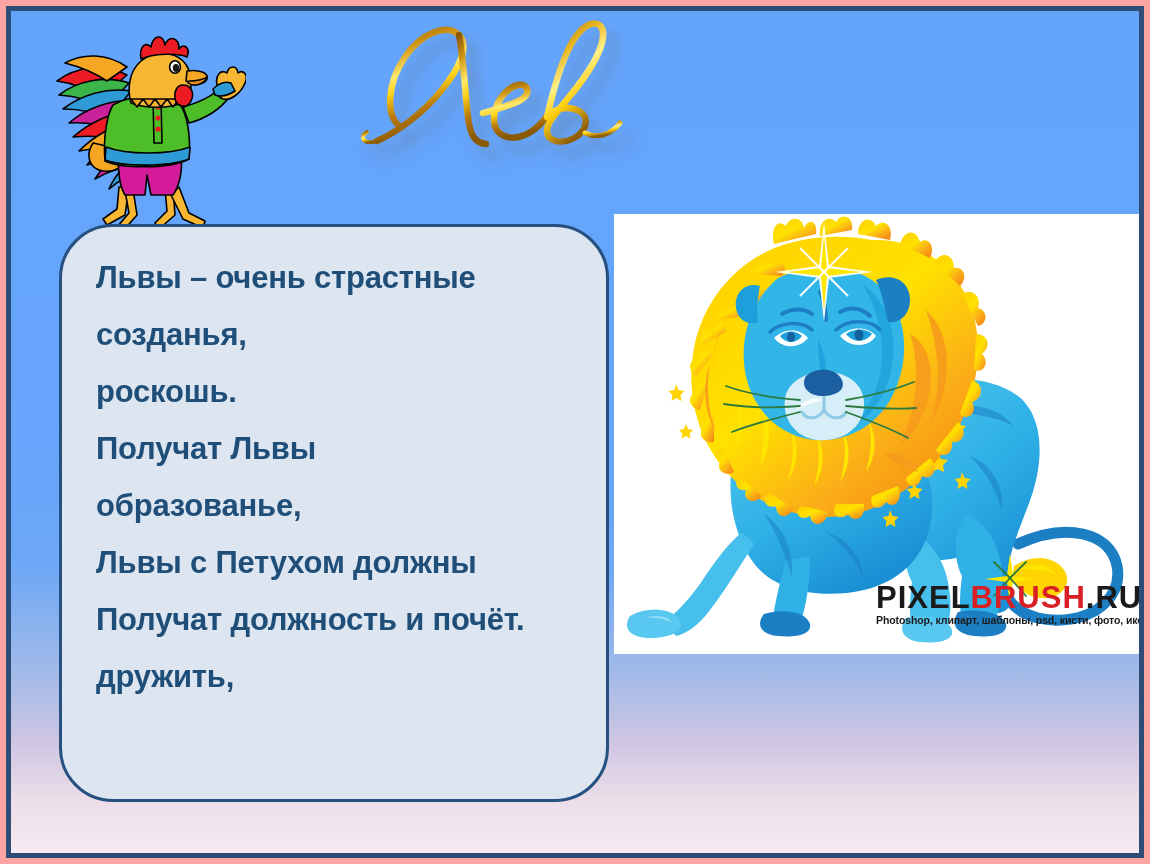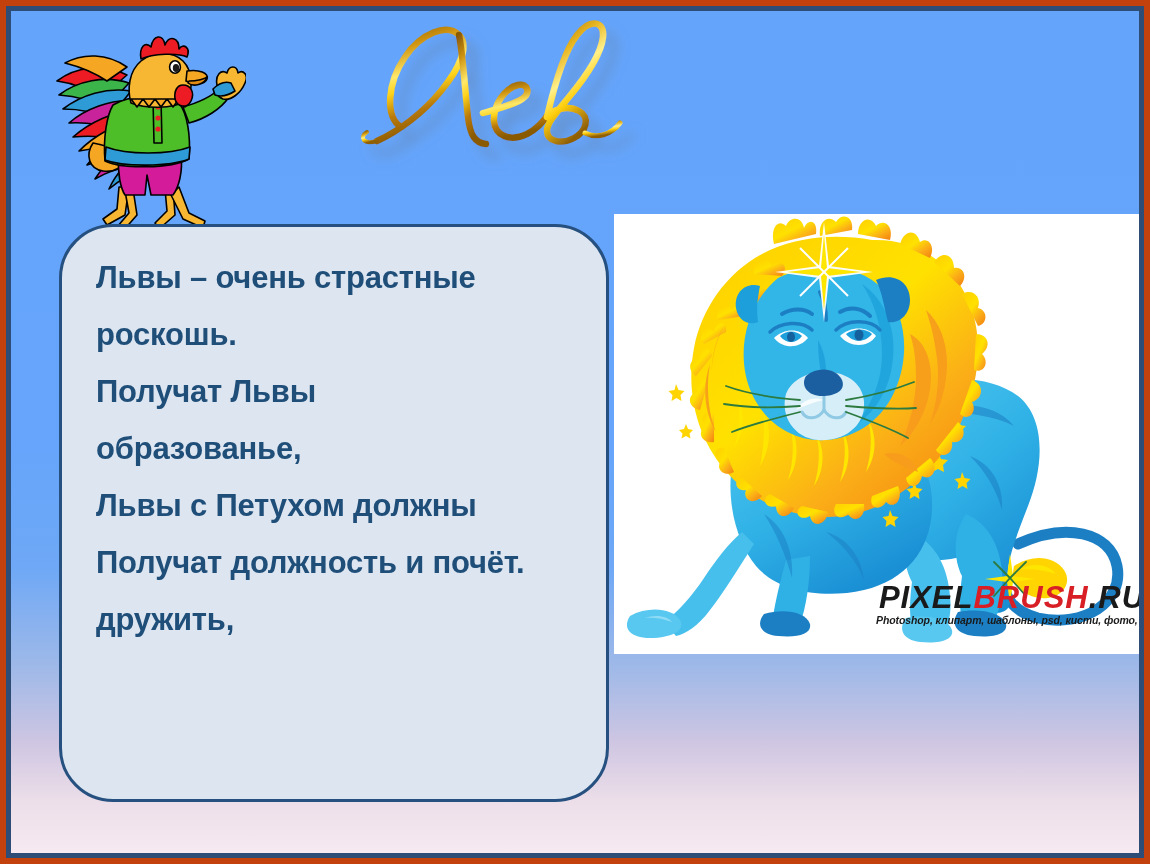--- a/index.html
+++ b/index.html
@@ -12,21 +12,21 @@
     font-family: "Liberation Sans", sans-serif;
   }
 
   
   .slide-frame {
     position: relative;
     width: 1150px;
     height: 864px;
     box-sizing: border-box;
     overflow: hidden;
-    background: #c2410c;
+    background: #fca5a5;
     padding: 6px;
   }
   .slide-frame-inner {
     position: relative;
     width: 100%;
     height: 100%;
     box-sizing: border-box;
     border: 5px solid #2d4d76;
     overflow: hidden;
   }
@@ -253,20 +253,21 @@
 
             <ellipse cx="134" cy="48" rx="5.4" ry="6.2" fill="#ffffff"></ellipse>
             <ellipse cx="135" cy="49" rx="3.2" ry="4" fill="#1a1a1a" stroke="none"></ellipse>
           </g>
         </svg>
       </div>
 
       <div class="verse-box">
         <ul class="verse-lines">
           <li>Львы – очень страстные</li>
+          <li>созданья,</li>
           <li>роскошь.</li>
           <li>Получат Львы</li>
           <li>образованье,</li>
           <li>Львы с Петухом должны</li>
           <li>Получат должность и почёт.</li>
           <li>дружить,</li>
         </ul>
       </div>
 
       <div class="lion-photo">
@@ -464,21 +465,21 @@
             <g fill="none" stroke="#2C7A3F" stroke-width="1.8" stroke-linecap="round">
               <path d="M380,348 L396,364"></path>
               <path d="M412,348 L396,364"></path>
               <path d="M380,382 L396,364"></path>
               <path d="M412,382 L396,364"></path>
             </g>
           </g>
 
           <g>
             <foreignObject x="262" y="368" width="272" height="70">
-              <div xmlns="http://www.w3.org/1999/xhtml" style="text-align:center;font-style:italic;">
+              <div xmlns="http://www.w3.org/1999/xhtml" style="">
                 <div class="watermark-main"><span class="wm-a">PIXEL</span><span class="wm-b">BRUSH</span><span class="wm-a">.RU</span></div>
                 <div class="watermark-sub">Photoshop, клипарт, шаблоны, psd, кисти, фото, иконки</div>
               </div>
             </foreignObject>
           </g>
         </svg>
       </div>
 
     </div>
   </div>

